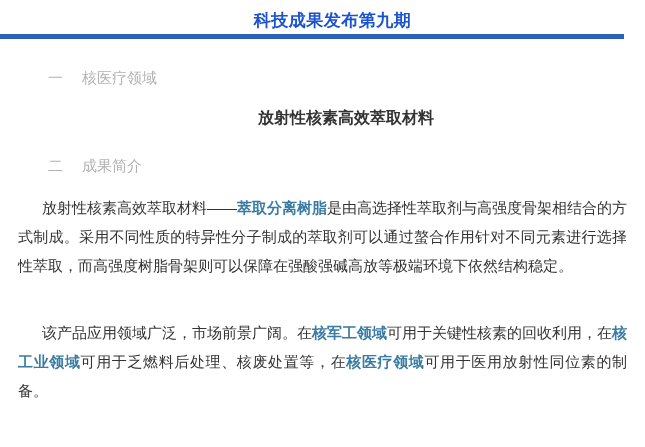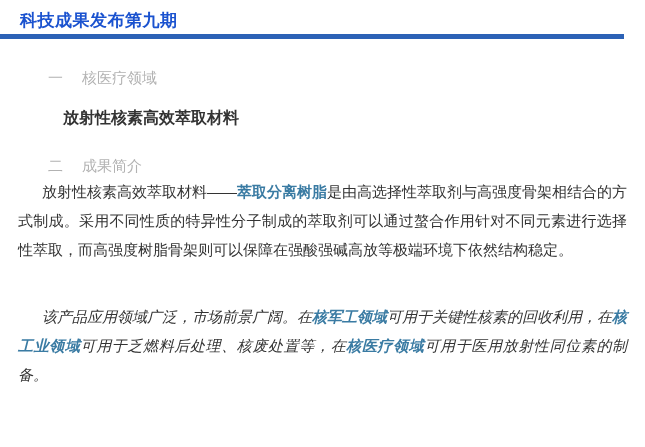--- a/index.html
+++ b/index.html
@@ -2,21 +2,21 @@
 <html style="--title-blue: #1a52cf; --divider-blue: #2c62b6; --section-gray: #b2b2b2; --body-text: #333333; --highlight-blue: #3a7ba3;"><head>
 <meta charset="utf-8">
 <style>
   :root {
     --title-blue: #1a52cf;
     --divider-blue: #2c62b6;
     --section-gray: #b2b2b2;
     --body-text: #333333;
     --highlight-blue: #3a7ba3;
   }
-  * { box-sizing: border-box; }
+  * { box-sizing: border-box; text-align: center; }
   html, body { margin: 0; padding: 0; }
   body {
     width: 645px;
     height: 447px;
     background: #ffffff;
     font-family: "Liberation Sans", "DejaVu Sans", sans-serif;
     color: var(--body-text);
     overflow: hidden;
   }
   .doc-header {
@@ -54,22 +54,22 @@
     color: var(--body-text);
   }
   .intro-para {
     margin: 0 18px;
     font-size: 15px;
     line-height: 29px;
     text-indent: 24px;
     text-align: justify;
     color: var(--body-text);
   }
-  .intro-para.p1 { margin-top: 2px; }
-  .intro-para.p2 { margin-top: 38px; font-style: italic; }
+  .intro-para.p1 { margin-top: 18px; }
+  .intro-para.p2 { margin-top: 38px; }
   .hl {
     color: var(--highlight-blue);
     font-weight: bold;
   }
 </style>
 </head>
 <body>
 
 <div class="doc-header">
   <div class="doc-title">科技成果发布第九期</div>

